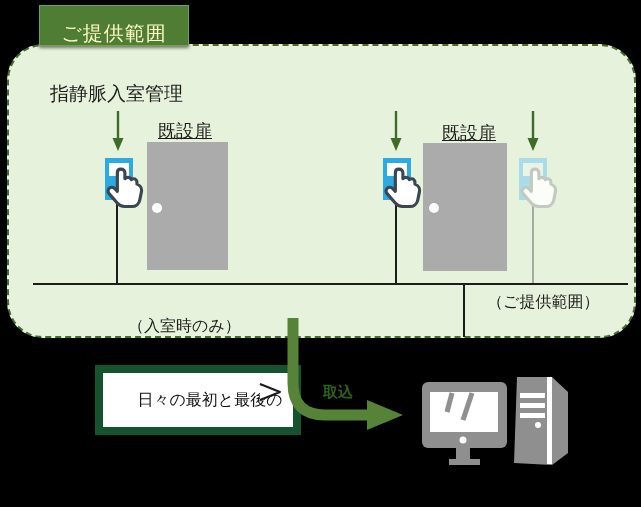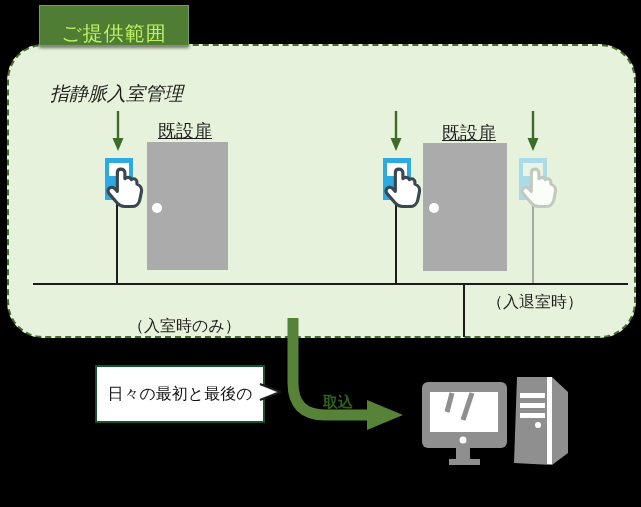--- a/index.html
+++ b/index.html
@@ -5,33 +5,33 @@
   html,body{margin:0;padding:0;background:#000;}
   .stage{position:relative;width:641px;height:507px;background:#000;overflow:hidden;
          font-family:"Liberation Sans","DejaVu Sans",sans-serif;color:#1d1d1b;}
   
   .panel{position:absolute;left:7px;top:44px;width:625px;height:290px;
          background:#e7f2dc;border:2px dashed #476d2b;border-radius:36px;z-index:1;}
   
   .chip{position:absolute;left:39px;top:5px;width:148px;height:39px;background:#4e7d33;
         border:1px solid #75a054;box-shadow:0 2px 3px rgba(0,0,0,.5);
         display:flex;align-items:center;justify-content:center;z-index:6;}
-  .chip span{color:#bef264;font-size:20px;letter-spacing:1px;white-space:nowrap;margin-top:15px;}
+  .chip span{color:#fef9c3;font-size:20px;letter-spacing:1px;white-space:nowrap;margin-top:15px;}
   
   .t{position:absolute;line-height:1;white-space:nowrap;z-index:3;}
   .sys-label{font-size:19px;}
   .door-label{font-size:18px;text-decoration:underline;}
   .note{font-size:16px;}
-  #sys-left{left:50px;top:84px;font-style:italic;}
+  #sys-left{left:50px;top:84px;}
   #sys-right{left:390px;top:84px;}
   #doorlab-left{left:158px;top:122px;}
   #doorlab-right{left:442px;top:124px;}
   #note-left{left:128px;top:294px;margin-top:24px;}
   #note-right{left:487px;top:294px;}
-  #import-label{left:323px;top:394px;font-size:15px;font-weight:bold;color:#2d611c;z-index:6;}
+  #import-label{left:323px;top:384px;font-size:15px;font-weight:bold;color:#2d611c;z-index:6;}
   
   .door{position:absolute;background:#ababab;z-index:2;}
   #door-left{left:147px;top:142px;width:81px;height:128px;}
   #door-right{left:423px;top:143px;width:84px;height:128px;}
   .knob{position:absolute;width:10px;height:10px;border-radius:50%;background:#fff;z-index:3;}
   #knob-left{left:152px;top:203px;}
   #knob-right{left:429px;top:203px;}
   
   .reader{position:absolute;width:28px;height:42px;z-index:4;}
   .reader .slot{position:absolute;left:4px;top:5px;width:20px;height:13px;background:#fff;}
@@ -52,22 +52,22 @@
   #arrow-mid{left:389px;top:110px;z-index:3;}
   #arrow-exit{left:526px;top:110px;z-index:3;}
   #hand-left{left:106px;top:166px;}
   #hand-mid{left:384px;top:166px;}
   #hand-exit{left:520px;top:166px;}
   #curve{left:260px;top:303px;}
   #computer{left:412px;top:370px;}
   #callout-tip{left:259px;top:382px;z-index:6;}
   
   #callout{position:absolute;left:95px;top:365px;width:166px;height:54px;background:#fff;
-           border:2px solid #14532d;display:flex;flex-direction:row;align-items:center;
-           justify-content:center;z-index:5;}
+           border:8px solid #14532d;display:flex;flex-direction:row;align-items:center;
+           justify-content:center;z-index:5;padding-left:24px;}
   #callout span{font-size:16px;line-height:1.45;color:#111;white-space:nowrap;}
 </style>
 </head>
 <body>
 
 <div class="stage">
 
   <div class="panel"></div>
 
   <div class="chip">
@@ -127,21 +127,21 @@
              C1.5 23 1.7 25.1 3 26.6 L10.6 35.4 C12.3 37.5 14.9 38.7 17.6 38.7 H24.6
              C28.3 38.7 31.4 36.1 32.1 32.5 L33.7 24.5 C34.3 21.4 32.4 18.4 29.4 17.3
              V15.4 C29.4 13.6 27.9 12.2 26.2 12.2 C25.4 12.2 24.7 12.5 24.1 13
              C23.5 11.7 22.2 10.8 20.7 10.8 C19.6 10.8 18.6 11.3 17.9 12.1
              V6.4 C17.9 4.3 16.5 3 14 3 Z" fill="#fbfdf8" stroke="#c3c9c0" stroke-width="3" stroke-linejoin="round"></path>
   </svg>
 
   <div id="baseline"></div>
   <div class="vline" id="divider"></div>
   <div class="t note" id="note-left">（入室時のみ）</div>
-  <div class="t note" id="note-right">（入退室時）</div>
+  <div class="t note" id="note-right">（ご提供範囲）</div>
 
   <div id="callout">
     <span>日々の最初と最後の</span>
   </div>
   <svg class="abs" id="callout-tip" width="24" height="20">
     <path d="M1,2 L21,10 L1,18" fill="#ffffff" stroke="#1c1c1c" stroke-width="2" stroke-linejoin="round"></path>
   </svg>
 
   <svg class="abs" id="curve" width="150" height="135">
     <path d="M33,15 L33,80 Q33,112 65,112 L110,112" fill="none" stroke="#578338" stroke-width="11"></path>

